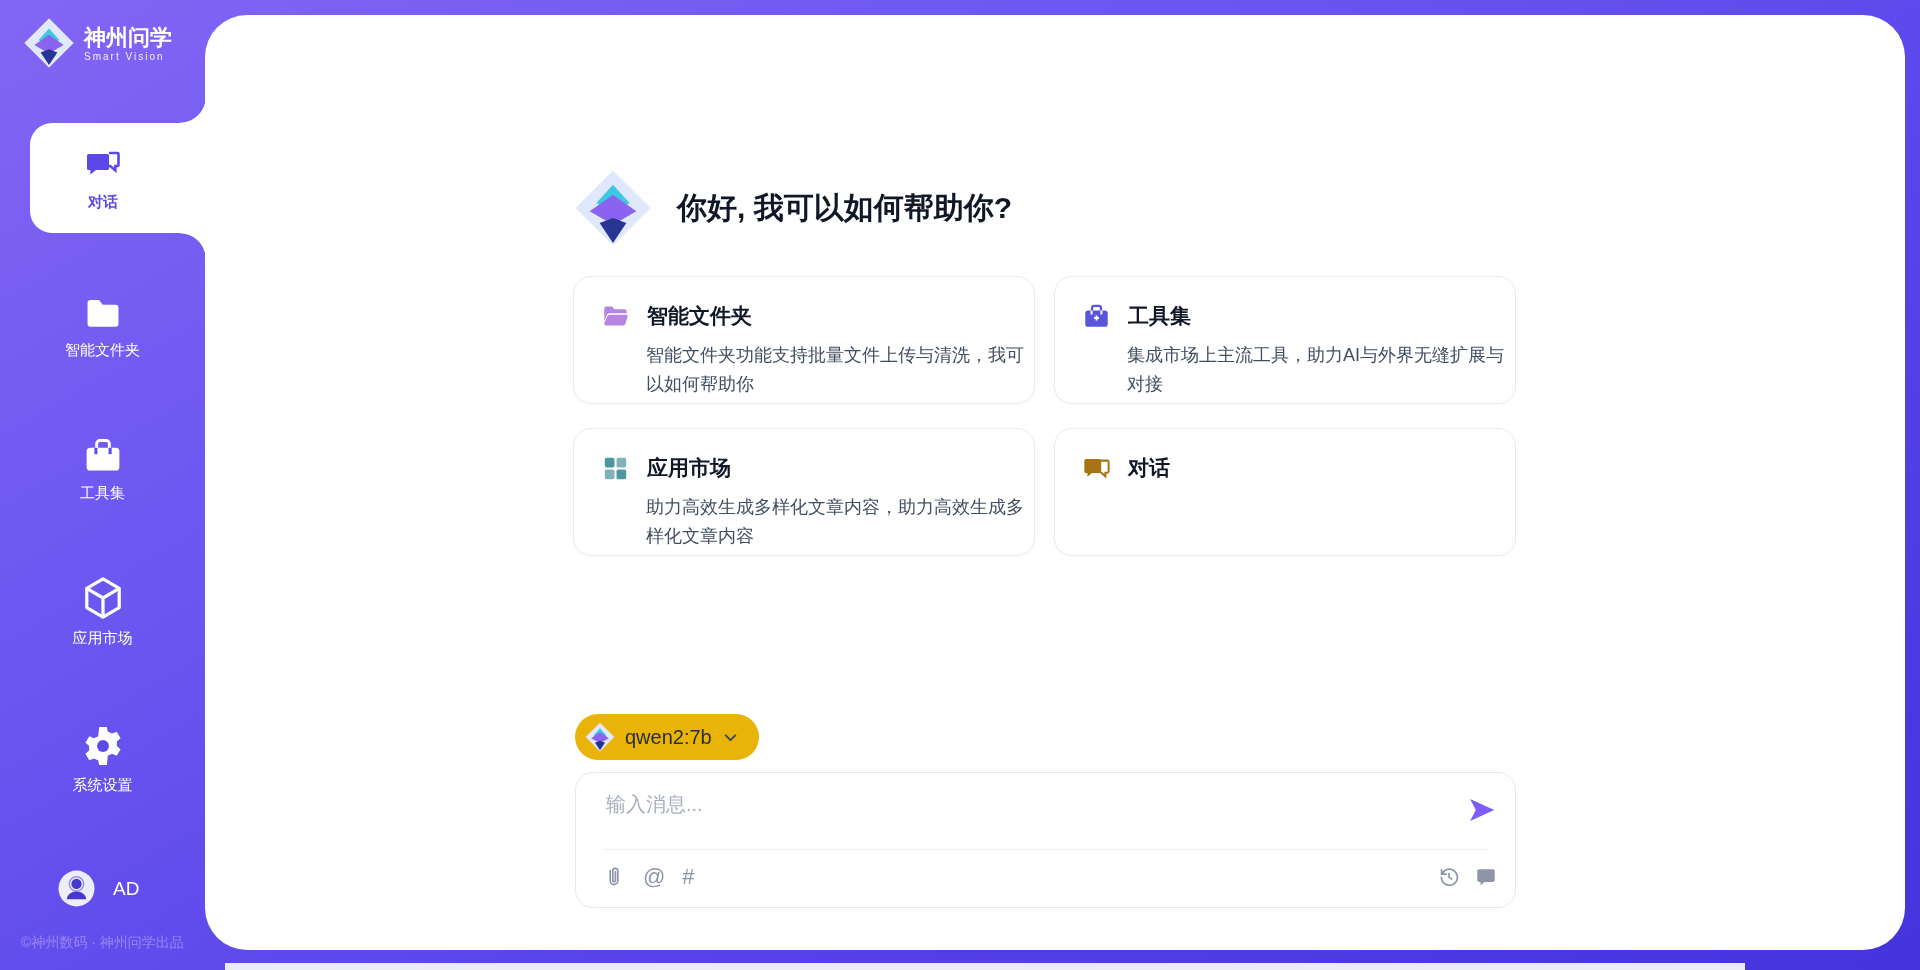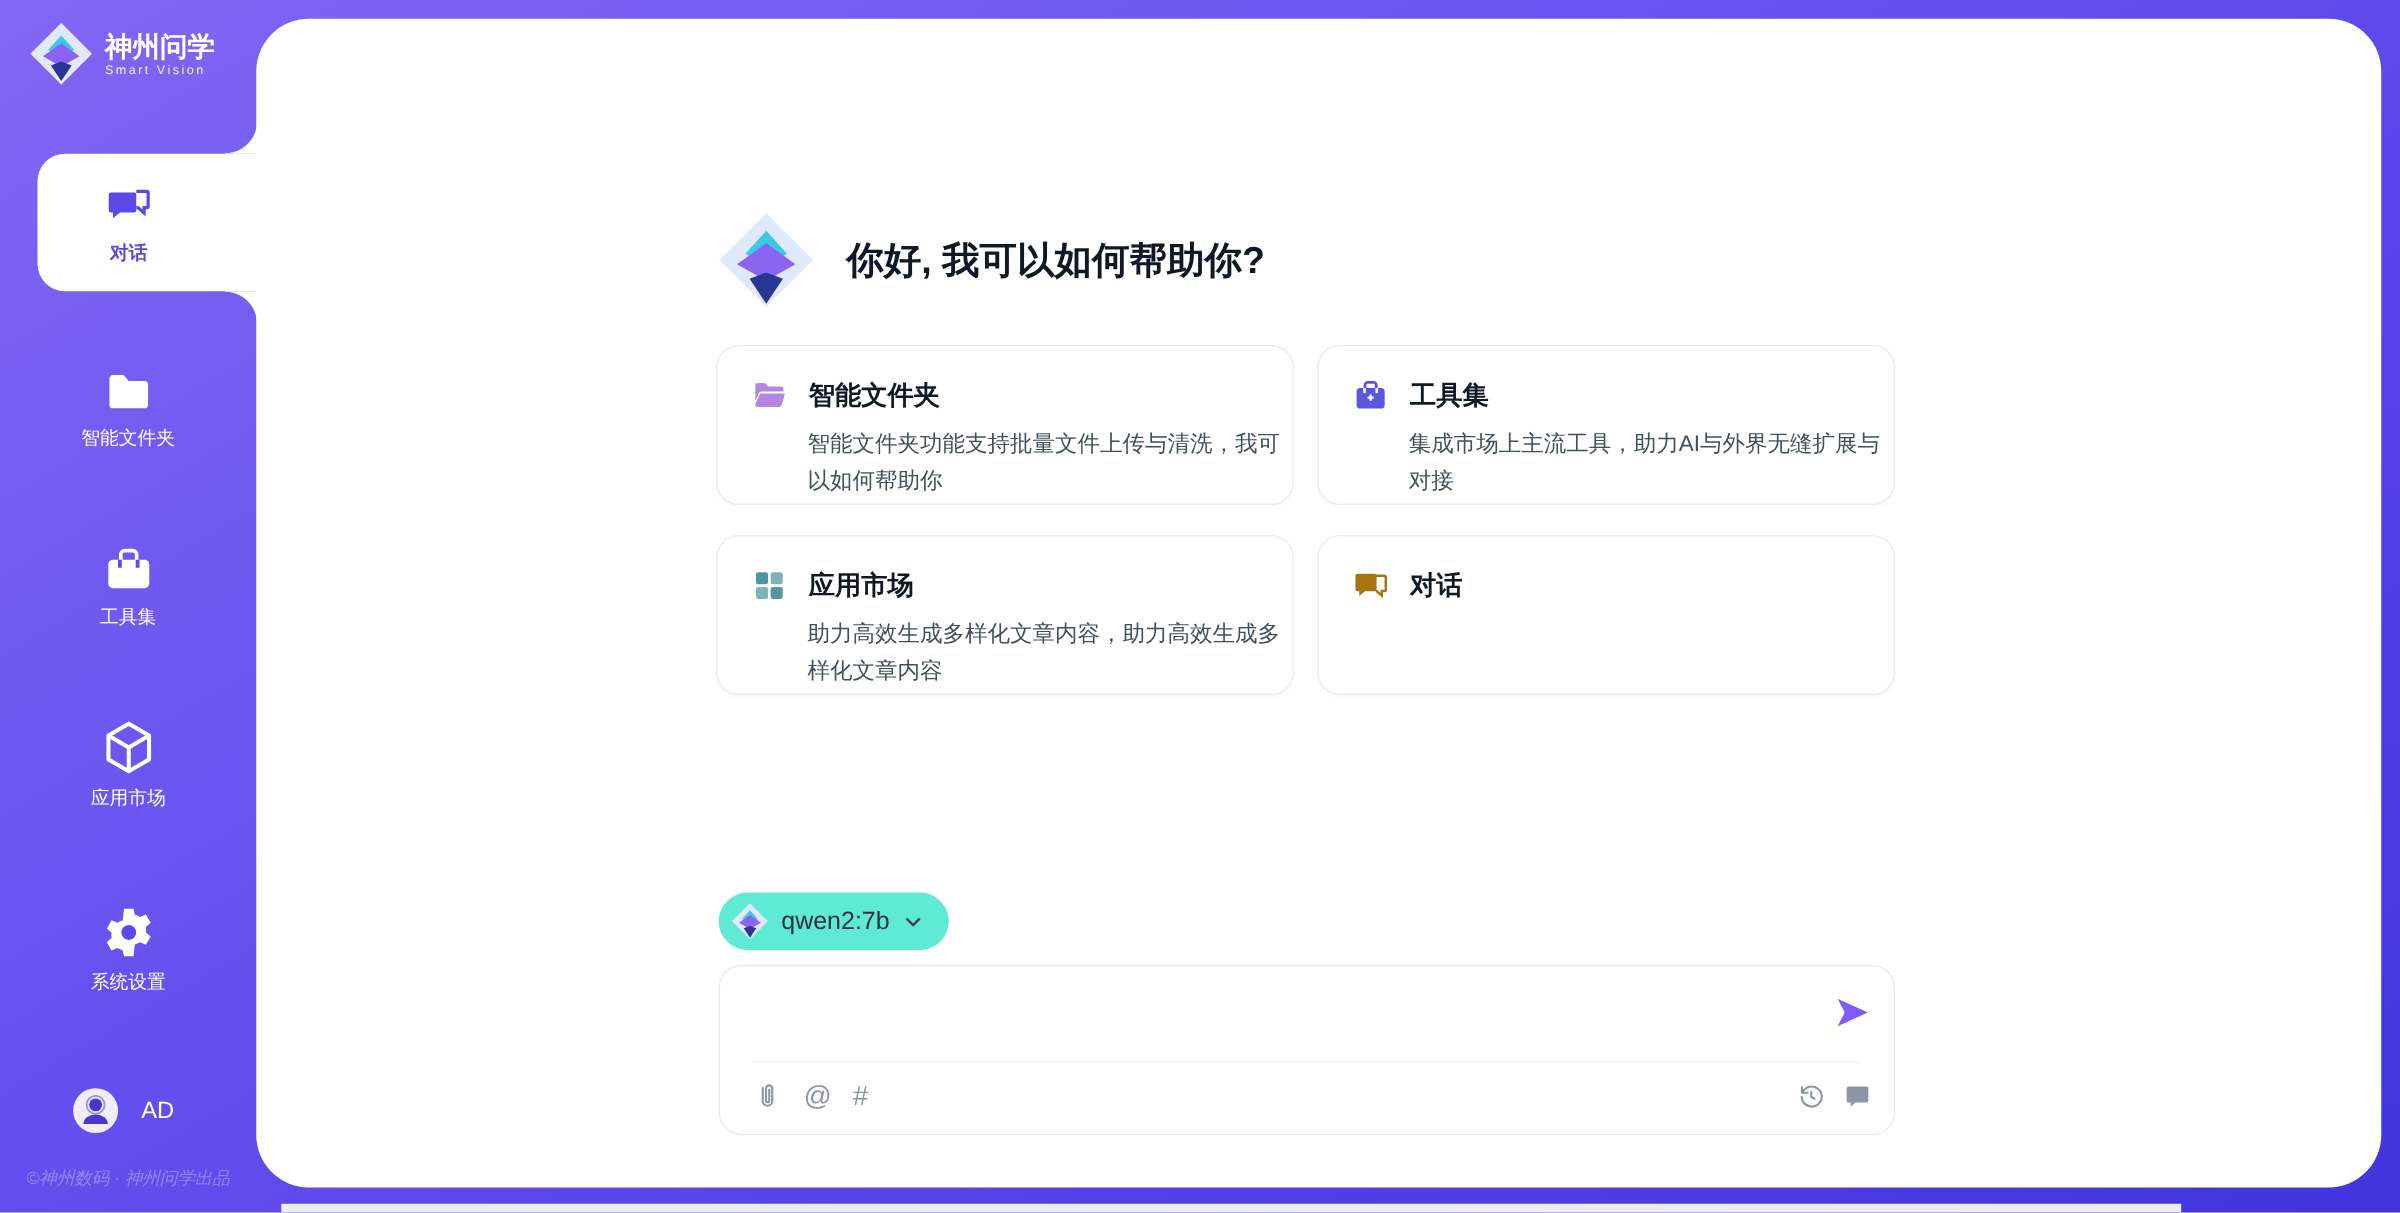--- a/index.html
+++ b/index.html
@@ -48,21 +48,21 @@
     display:flex; flex-direction:column; align-items:center; justify-content:center;
     gap:9px; cursor:pointer;
   }
   .nav-item .nav-label{ color:#ffffff; font-size:15px; }
   .ni-2{ top:285px; } .ni-3{ top:428px; } .ni-4{ top:570px; } .ni-5{ top:718px;text-align:right; }
 
   .user-row{ position:absolute; left:58px; top:870px; display:flex; align-items:center; gap:18px; cursor:pointer;justify-content:space-between; }
   .user-name{ color:#fff; font-size:19px; }
   .side-footer{
     position:absolute; left:0; bottom:18px; width:205px; text-align:center;
-    color:rgba(255,255,255,0.32); font-size:14px;font-style:italic;
+    color:rgba(255,255,255,0.32); font-size:14px;
   }
 
   
   .greeting{ position:absolute; left:573px; top:168px; display:flex; align-items:center; gap:24px; }
   .greeting-title{ font-size:30px; font-weight:bold; color:#101828; }
 
   
   .cards{
     position:absolute; left:573px; top:276px; width:943px;
     display:grid; grid-template-columns:462px 462px; grid-auto-rows:128px;
@@ -73,21 +73,21 @@
     padding:25px 28px; box-shadow:0 1px 3px rgba(16,24,40,.03); cursor:pointer;
   }
   .card-head{ display:flex; align-items:center; gap:18px; margin-bottom:11px; }
   .card-title{ font-size:21px; font-weight:bold; color:#101828; }
   .card-desc{ margin-left:44px; width:382px; font-size:18px; line-height:29px; color:#414e60; }
 
   
   .model-chip{
     position:absolute; left:575px; top:714px; height:46px;
     display:inline-flex; align-items:center; gap:10px;
-    background:#5eead4; border-radius:23px; padding:0 20px 0 10px; cursor:pointer;
+    background:#eab308; border-radius:23px; padding:0 20px 0 10px; cursor:pointer;
   }
   .model-name{ font-size:20px; color:#27303f; }
 
   
   .composer{
     position:absolute; left:575px; top:772px; width:941px; height:136px;
     background:#fff; border:1px solid #e7e9ef; border-radius:18px;
   }
   .composer-input{
     position:absolute; left:30px; top:18px; width:840px; height:52px;
@@ -278,20 +278,21 @@
   </span>
   <span class="model-name">qwen2:7b</span>
   <span class="icon">
     <svg width="17" height="17" viewBox="0 0 16 16" fill="none" stroke="#3f4856" stroke-width="1.9" stroke-linecap="round" stroke-linejoin="round">
       <path d="M3.5 6l4.5 4.5L12.5 6"></path>
     </svg>
   </span>
 </div>
 
 <div class="composer">
+  <textarea class="composer-input" placeholder="输入消息..." style=""></textarea>
 
   <span class="send-btn icon">
     <svg width="30" height="30" viewBox="0 0 24 24" fill="#7e5bfb">
       <path d="M2.5 3.2 21.8 12 2.5 20.8 7 12z"></path>
     </svg>
   </span>
 
   <div class="composer-divider"></div>
 
   <div class="tools-left">

